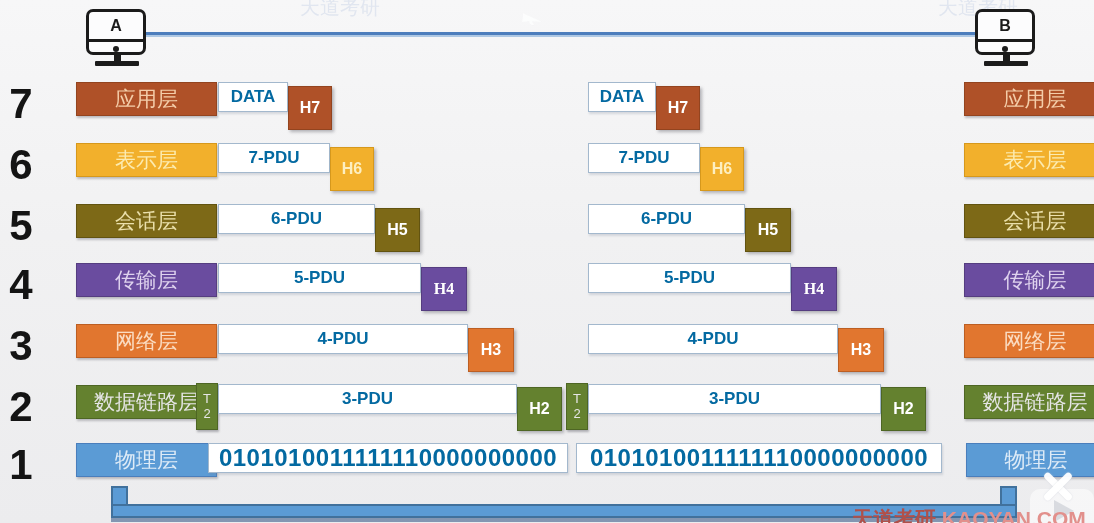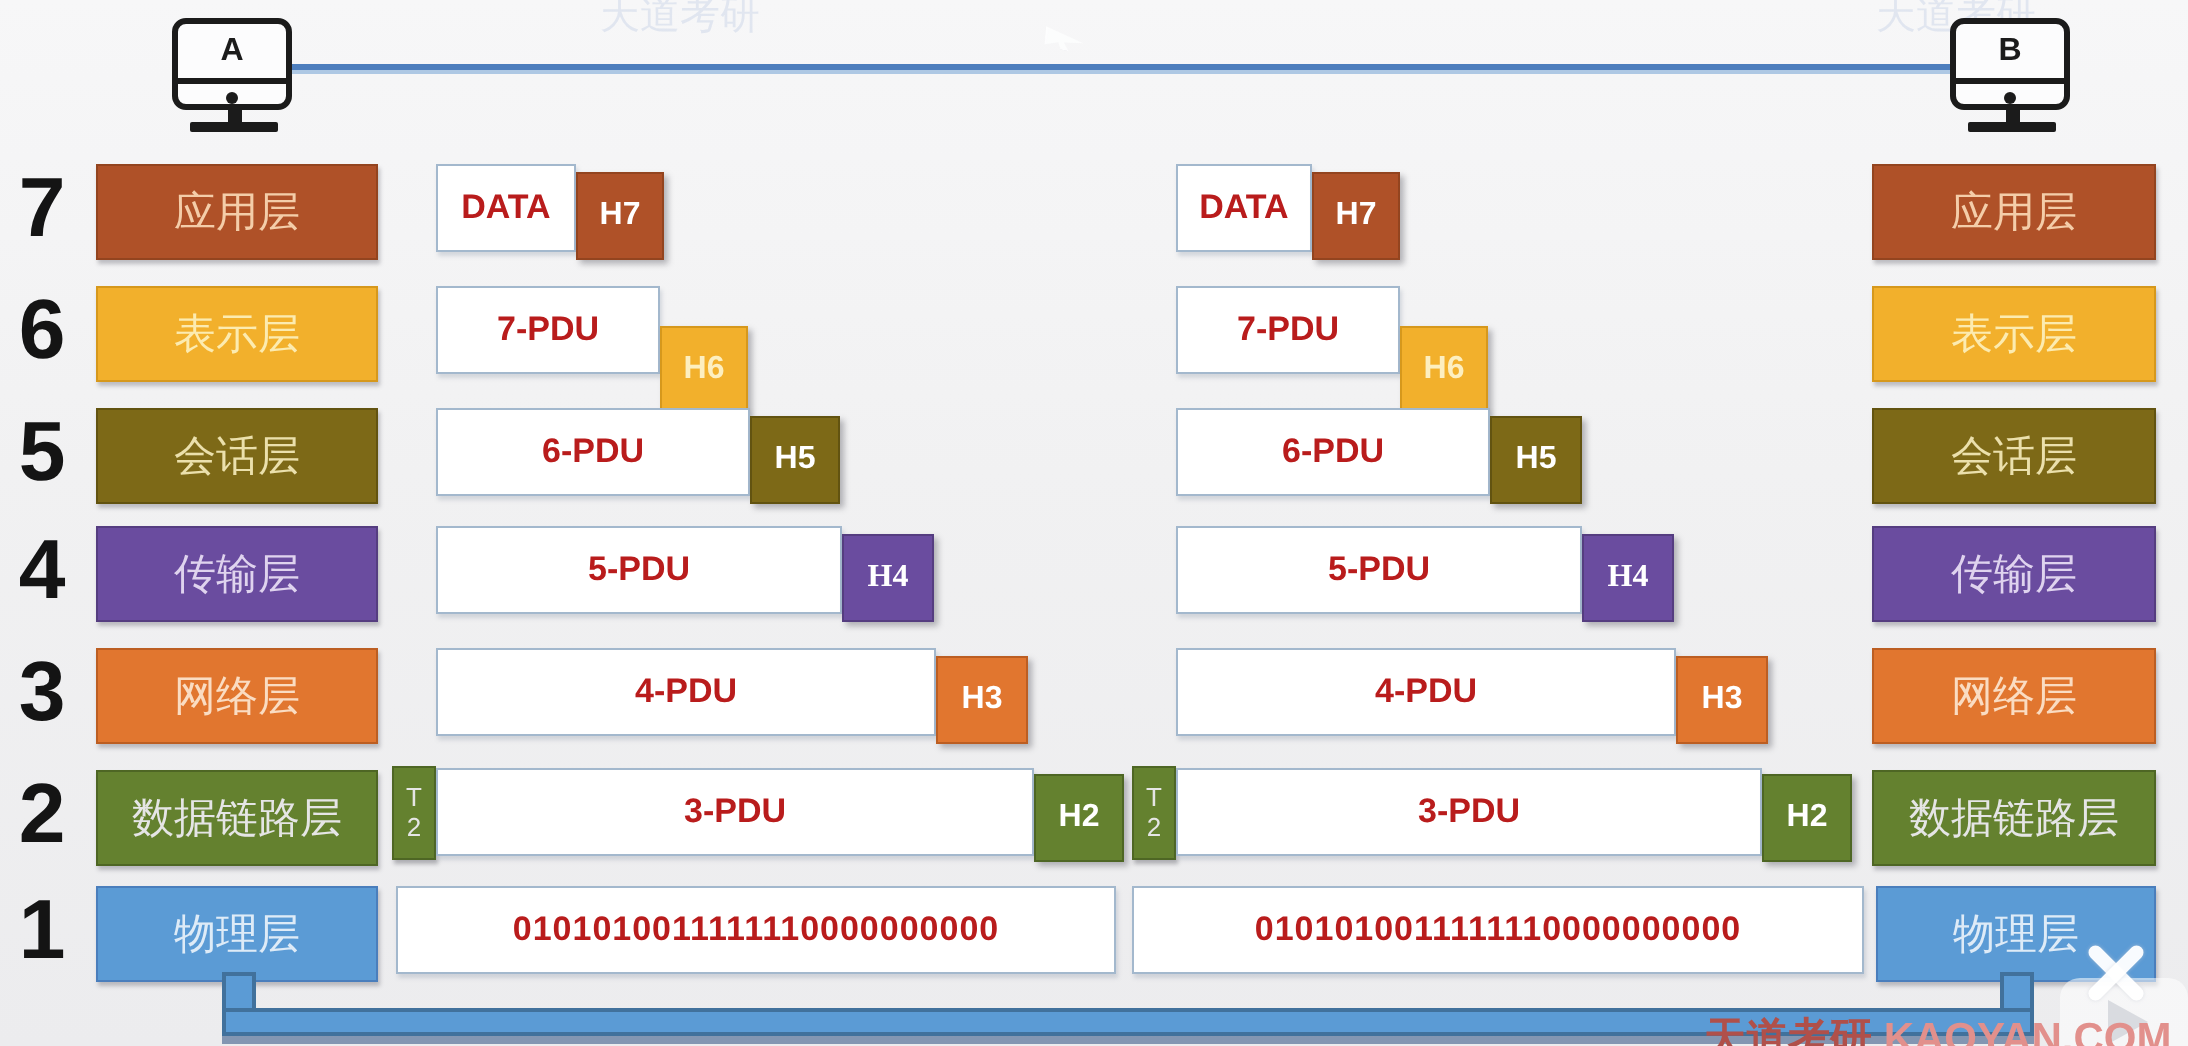--- a/index.html
+++ b/index.html
@@ -18,43 +18,43 @@
   .monitor{width:60px;height:46px;border:3px solid #1b1b1b;border-radius:7px;background:#fcfcfd;box-sizing:border-box;}
   .screen{height:27px;display:flex;align-items:center;justify-content:center;font-size:16px;font-weight:600;color:#1b1b1b;}
   .mbar{height:13px;border-top:3px solid #1b1b1b;display:flex;align-items:center;justify-content:center;}
   .mbar i{display:block;width:6px;height:6px;border-radius:50%;background:#1b1b1b;}
   .neck{width:7px;height:6px;background:#1b1b1b;margin:0 auto;}
   .mbase{width:44px;height:5px;background:#1b1b1b;margin:0 auto;border-radius:1px;}
   
   .num{position:absolute;left:2px;width:38px;height:44px;text-align:center;
     font-size:42px;font-weight:600;color:#141414;line-height:44px;}
   
-  .label{position:absolute;width:141px;height:48px;display:flex;align-items:center;justify-content:center;
-    font-size:21px;box-sizing:border-box;box-shadow:1px 2px 2px rgba(90,90,100,.35);}
+  .label{position:absolute;width:141px;height:34px;display:flex;align-items:center;justify-content:center;
+    font-size:21px;box-sizing:border-box;box-shadow:1px 2px 2px rgba(90,90,100,.35);margin-left:28px;}
   
-  .wbox{position:absolute;height:44px;background:#fff;border:1.5px solid #a3b8cd;box-sizing:border-box;
-    display:flex;align-items:center;justify-content:center;font-size:17px;font-weight:600;color:#b91c1c;
+  .wbox{position:absolute;height:30px;background:#fff;border:1.5px solid #a3b8cd;box-sizing:border-box;
+    display:flex;align-items:center;justify-content:center;font-size:17px;font-weight:600;color:#0369a1;
     box-shadow:1px 2px 2px rgba(120,130,150,.25);}
-  .binary{font-size:17px;letter-spacing:.5px;}
+  .binary{font-size:24px;letter-spacing:.5px;margin-left:10px;}
   
   .hbox{position:absolute;height:44px;display:flex;align-items:center;justify-content:center;
     font-size:16px;font-weight:600;color:#fff;box-sizing:border-box;box-shadow:2px 2px 3px rgba(80,80,90,.4);}
   
   .tbox{position:absolute;width:22px;height:47px;display:flex;flex-direction:column;align-items:center;justify-content:center;
     font-size:13px;line-height:1.15;color:#f2f6e6;box-sizing:border-box;box-shadow:1px 2px 2px rgba(80,80,90,.4);}
   
   .lay0{background:#AF5128;border:1px solid #93441F;color:#F4CDA9;}
   .lay1{background:#F2B02C;border:1px solid #D6981C;color:#FCEBB0;}
   .lay2{background:#7D6917;border:1px solid #625310;color:#EBE0AC;}
   .lay3{background:#6A4C9F;border:1px solid #553D80;color:#DFD3EE;font-family:Liberation Serif, serif;}
   .lay4{background:#E1762F;border:1px solid #BC5E22;color:#FADCC2;}
   .lay5{background:#64812F;border:1px solid #4E6624;color:#e5e5e5;}
   .lay6{background:#5B9BD5;border:1px solid #4A7EBC;color:#DEEBF7;}
   .hbox.lay0,.hbox.lay2,.hbox.lay3,.hbox.lay4,.hbox.lay5{color:#fff;}
-  .hbox.lay1{color:#FDEFC0;margin-top:16px;}
+  .hbox.lay1{color:#FDEFC0;}
   
   .conn{position:absolute;background:#5B9BD5;border:2px solid #41719C;box-sizing:border-box;}
   
   .site-wm{position:absolute;font-size:21px;font-weight:600;white-space:nowrap;}
   .wm-cjk{color:#b0504a;}
   .wm-latin{color:#e2908c;}
   .faint-wm{position:absolute;font-size:20px;color:rgba(110,145,200,.16);white-space:nowrap;}
   .close-x{position:absolute;width:36px;height:36px;}
   .close-x::before,.close-x::after{content:"";position:absolute;left:0;top:15px;width:36px;height:7px;border-radius:4px;
     background:rgba(255,255,255,.96);box-shadow:0 0 2px rgba(200,205,215,.6);}

